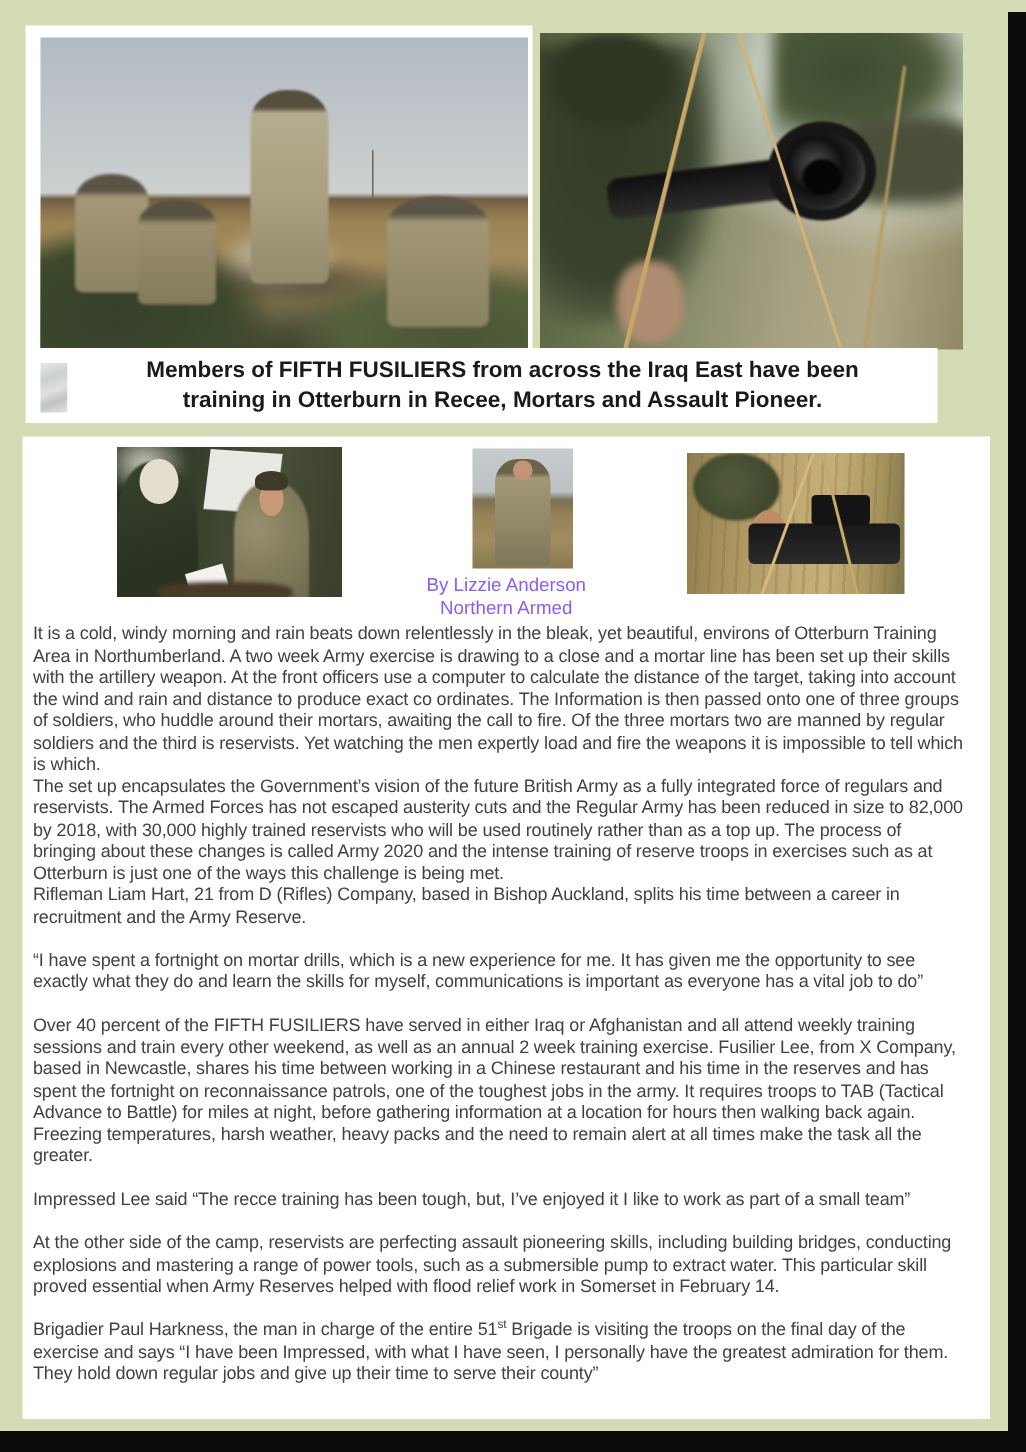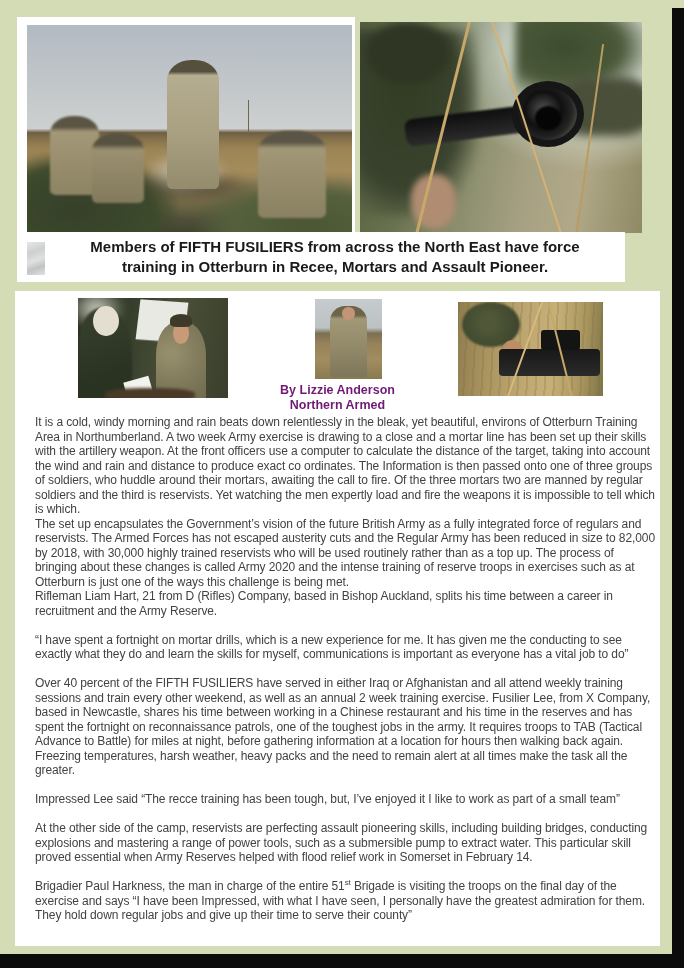--- a/index.html
+++ b/index.html
@@ -91,23 +91,23 @@
       repeating-linear-gradient(93deg,rgba(120,100,50,.22) 0 2px,rgba(0,0,0,0) 2px 9px),
       linear-gradient(95deg,#8f7d4f 0%,#a8925e 20%,#bda671 45%,#c7b078 65%,#a8955e 85%,#7d7448 100%);}
   #photoC .helmet{left:3%;top:0%;width:40%;height:48%;background:radial-gradient(circle at 45% 45%,#4f5738 20%,#3c442c 80%);border-radius:50%;filter:blur(1px);}
   #photoC .face{left:30%;top:40%;width:15%;height:27%;background:#bd8e66;border-radius:50%;filter:blur(.4px);}
   #photoC .rifle{left:28%;top:50%;width:70%;height:29%;background:linear-gradient(180deg,#181818,#2a2a2a);border-radius:4px;filter:blur(.5px);}
   #photoC .scope{left:57%;top:30%;width:27%;height:21%;background:#141414;border-radius:3px;filter:blur(.4px);}
   #photoC .branch1{left:45%;top:-12%;width:2px;height:130%;background:#d7b97c;transform:rotate(20deg);}
   #photoC .branch2{left:70%;top:-10%;width:2px;height:128%;background:#c6a868;transform:rotate(-14deg);}
 
   #byline{position:absolute;left:0;top:92px;width:100%;text-align:center;}
-  .byline-line{font-size:12.5px;font-weight:bold;color:#701a75;line-height:15px;}
+  .byline-line{font-size:12.5px;font-weight:normal;color:#8b5cf6;line-height:15px;}
 
-  #article-body{position:absolute;left:20px;top:124px;width:623px;color:#424242;
+  #article-body{position:absolute;left:7px;top:124px;width:623px;color:#424242;
     font-size:12px;line-height:14.5px;letter-spacing:-0.1px;}
   .para{margin:0;}
   .para.gap{margin-bottom:14.5px;}
   .para sup{font-size:8px;line-height:0;}
 </style>
 </head>
 <body>
 
 <div id="page">
 
@@ -137,21 +137,21 @@
     <div class="ph-shape muzzle-hole"></div>
     <div class="ph-shape hand"></div>
     <div class="ph-shape stem1"></div>
     <div class="ph-shape stem2"></div>
     <div class="ph-shape stem3"></div>
   </div>
 
   <div id="marble-fragment"></div>
 
   <div id="caption-box">
-    <div class="caption-line">Members of FIFTH FUSILIERS from across the North East have force</div>
+    <div class="caption-line">Members of FIFTH FUSILIERS from across the Iraq East have been</div>
     <div class="caption-line">training in Otterburn in Recee, Mortars and Assault Pioneer.</div>
   </div>
 
   <div id="article-box">
 
     <div class="photo" id="photoA">
       <div class="ph-shape glow"></div>
       <div class="ph-shape window"></div>
       <div class="ph-shape figure-left"></div>
       <div class="ph-shape beanie"></div>
@@ -178,21 +178,21 @@
 
     <div id="byline">
       <div class="byline-line">By Lizzie Anderson</div>
       <div class="byline-line">Northern Armed</div>
     </div>
 
     <div id="article-body">
         <div class="para">It is a cold, windy morning and rain beats down relentlessly in the bleak, yet beautiful, environs of Otterburn Training Area in Northumberland. A two week Army exercise is drawing to a close and a mortar line has been set up their skills with the artillery weapon.  At the front officers use a computer to calculate the distance of the target, taking into account the wind and rain and distance to produce exact co ordinates.  The Information is then passed onto one of three groups of soldiers, who huddle around their mortars, awaiting the call to fire. Of the three mortars two are manned by regular soldiers and the third is reservists.  Yet watching the men expertly load and fire the weapons it is impossible to tell which is which.</div>
         <div class="para">The set up encapsulates the Government’s vision of the future British Army as a fully integrated force of regulars and reservists.  The Armed Forces has not escaped austerity cuts and the Regular Army has been reduced in size to 82,000 by 2018, with 30,000 highly trained reservists who will be used routinely rather than as a top up. The process of bringing about these changes is called Army 2020 and the intense training of reserve troops in exercises such as at Otterburn is just one of the ways this challenge is being met.</div>
         <div class="para gap">Rifleman Liam Hart, 21 from D (Rifles) Company, based in Bishop Auckland, splits his time between a career in recruitment and the Army Reserve.</div>
-        <div class="para gap">“I have spent a fortnight on mortar drills, which is a new experience for me. It has given me the conducting to see exactly what they do and learn the skills for myself, communications is important as everyone has a vital job to do”</div>
+        <div class="para gap">“I have spent a fortnight on mortar drills, which is a new experience for me. It has given me the opportunity to see exactly what they do and learn the skills for myself, communications is important as everyone has a vital job to do”</div>
         <div class="para gap">Over 40 percent of the FIFTH FUSILIERS have served in either Iraq or Afghanistan and all attend weekly training sessions and train every other weekend, as well as an annual 2 week training exercise. Fusilier Lee, from X Company, based in Newcastle, shares his time between working in a Chinese restaurant and his time in the reserves and has spent the fortnight on reconnaissance patrols, one of the toughest jobs in the army.  It requires troops to TAB (Tactical Advance to Battle) for miles at night, before gathering information at a location for hours then walking back again.  Freezing temperatures, harsh weather, heavy packs and the need to remain alert at all times make the task all the greater.</div>
         <div class="para gap">Impressed Lee said “The recce training has been tough, but, I’ve enjoyed it I like to work as part of a small team”</div>
         <div class="para gap">At the other side of the camp, reservists are perfecting assault pioneering skills, including building bridges, conducting explosions and mastering a range of power tools, such as a submersible pump to extract water.  This particular skill proved essential when Army Reserves helped with flood relief work in Somerset in February 14.</div>
         <div class="para">Brigadier Paul Harkness, the man in charge of the entire 51<sup>st</sup> Brigade is visiting the troops on the final day of the exercise and says “I have been Impressed, with what I have seen, I personally have the greatest admiration for them.  They hold down regular jobs and give up their time to serve their county”</div>
       </div>
   </div>
 
 </div>
 
 </body></html>

